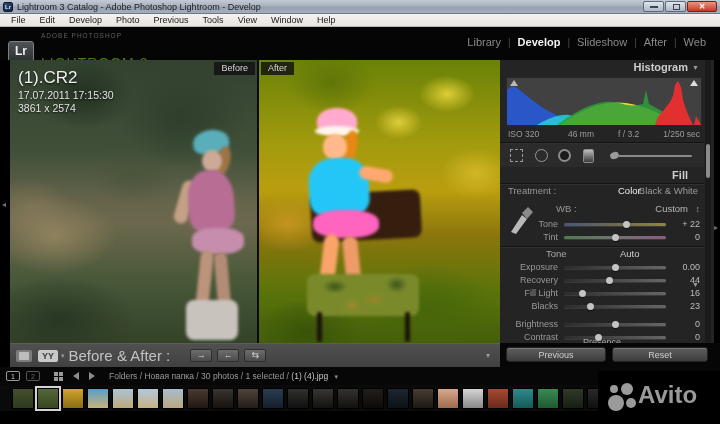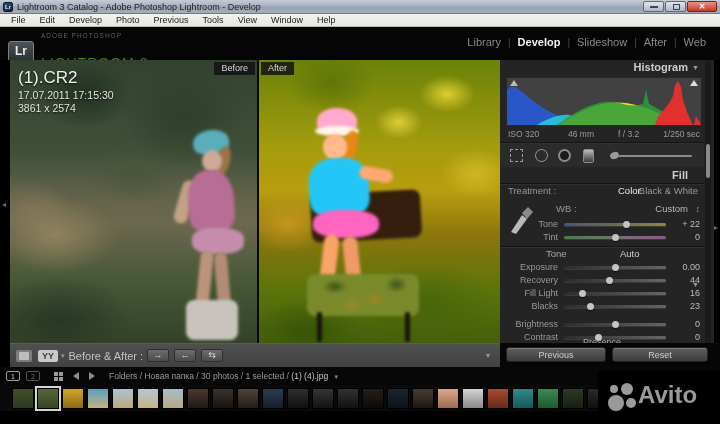--- a/index.html
+++ b/index.html
@@ -116,21 +116,21 @@
   
   .toolbar { position:absolute; left:10px; top:343px; width:490px; height:24px;
     background:linear-gradient(180deg,#505050,#414141); border-top:1px solid #5c5c5c;
     display:flex; align-items:center; }
   .tb-icon { width:16px; height:12px; border-radius:2px; background:#8f8f8f; margin-left:6px; position:relative; }
   .tb-icon.loupe { background:#7c7c7c; }
   .tb-icon.loupe::after { content:""; position:absolute; inset:2px 3px; background:#bdbdbd; border-radius:1px; }
   .tb-icon.ba { width:20px; background:#c9c9c9; color:#3a3a3a; font-size:9px; font-weight:bold;
     text-align:center; line-height:12px; }
   .tb-caret { color:#9a9a9a; font-size:7px; margin:0 4px 0 3px; }
-  .tb-label { color:#c2c2c2; font-size:11px; margin-right:4px; }
+  .tb-label { color:#c2c2c2; font-size:15px; margin-right:20px; }
   .tb-btn { width:22px; height:13px; margin-right:5px; border-radius:2px; border:1px solid #2e2e2e;
     background:linear-gradient(180deg,#6d6d6d,#4b4b4b); color:#d8d8d8; font-size:9px;
     line-height:11px; text-align:center; }
   .tb-caret-right { position:absolute; right:10px; color:#9a9a9a; font-size:8px; }
 
   
   .right-panel { position:absolute; left:500px; top:60px; width:220px; height:283px;
     background:#242424; overflow:hidden; }
   .panel-header { position:absolute; left:0; width:204px; height:15px; text-align:right;
     color:#cdcdcd; font-size:11px; font-weight:bold; padding-right:16px; }

